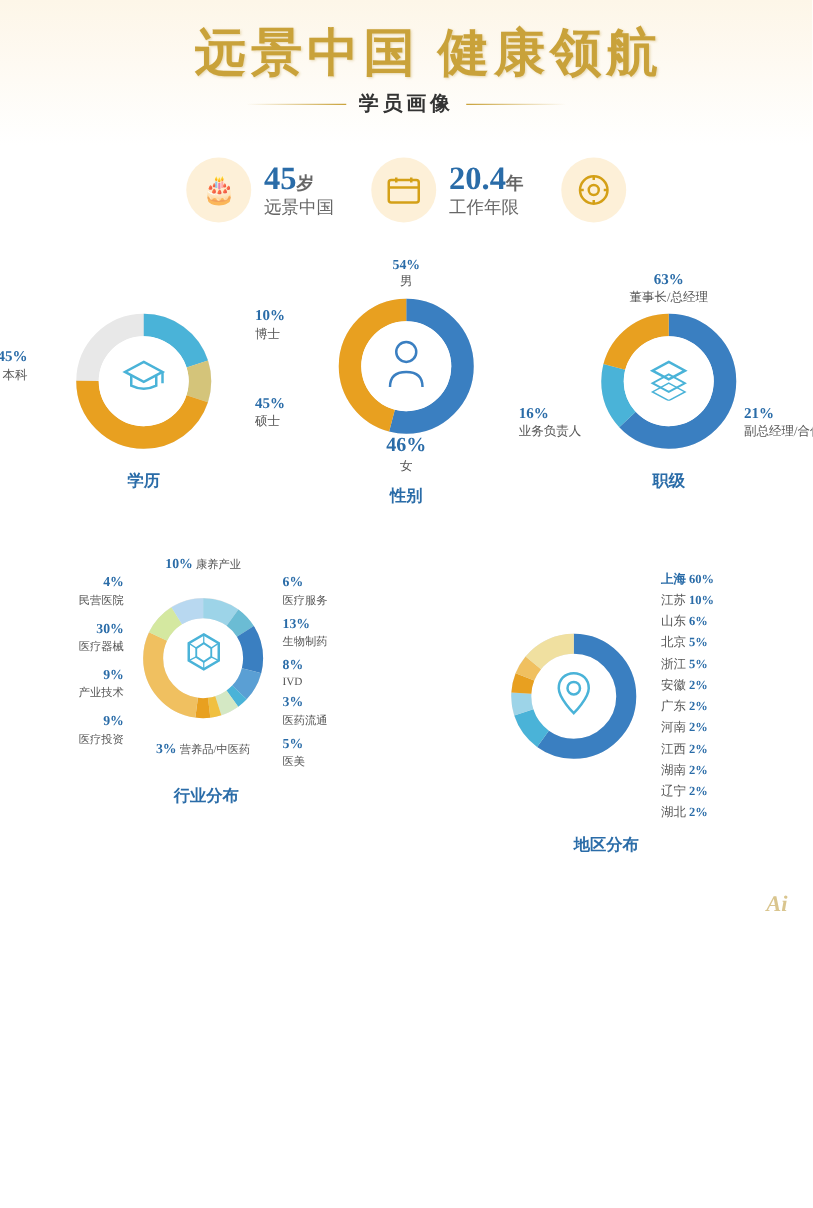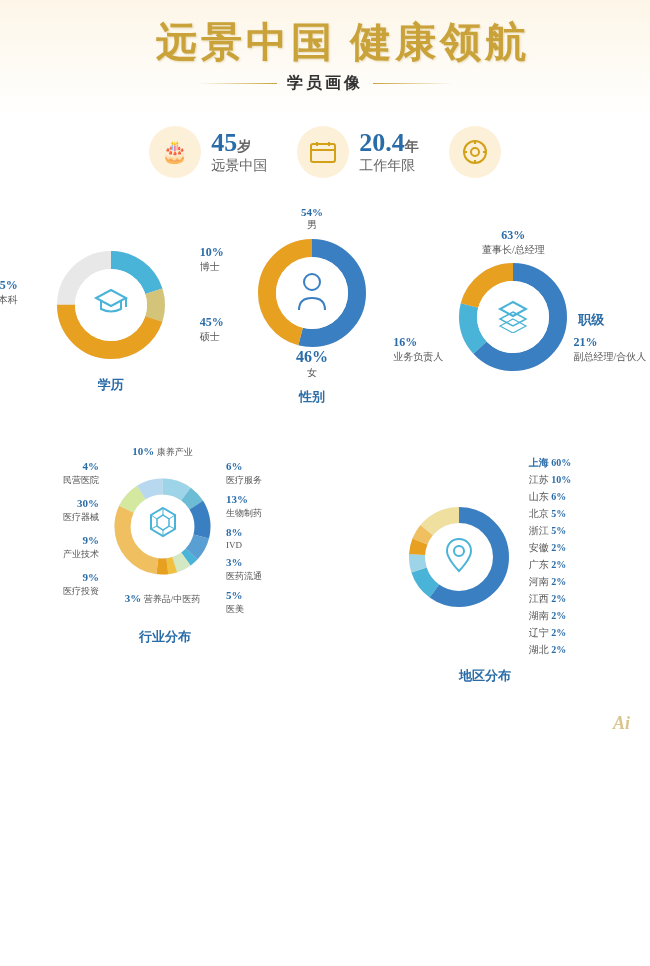--- a/index.html
+++ b/index.html
@@ -220,21 +220,21 @@
           <span style="color:#555;">男</span>
         </div>
         <div style="position:absolute;bottom:-22px;left:50%;transform:translateX(-50%);text-align:center;font-size:10px;white-space:nowrap;">
           <span style="font-weight:bold;color:#2a6ca8;font-size:16px;">46%</span><br>
           <span style="color:#555;">女</span>
         </div>
       </div>
       <div style="font-size:13px;color:#2a6ca8;font-weight:bold;margin-top:30px;">性别</div>
     </div>
 
-    <div style="position:relative; display:flex; align-items:center;">
+    <div style="position:relative; display:flex; flex-direction:column; align-items:center;">
       <div style="position:relative; width:130px; height:130px;">
         <svg width="130" height="130" viewBox="0 0 130 130">
           <circle cx="65" cy="65" r="45" fill="none" stroke="#e8e8e8" stroke-width="18"></circle>
 
           <circle cx="65" cy="65" r="45" fill="none" stroke="#3a7fc1" stroke-width="18" stroke-dasharray="178.1 282.7" stroke-dashoffset="0" transform="rotate(-90 65 65)"></circle>
 
           <circle cx="65" cy="65" r="45" fill="none" stroke="#4ab3d8" stroke-width="18" stroke-dasharray="45.2 282.7" stroke-dashoffset="-178.1" transform="rotate(-90 65 65)"></circle>
 
           <circle cx="65" cy="65" r="45" fill="none" stroke="#e8a020" stroke-width="18" stroke-dasharray="59.4 282.7" stroke-dashoffset="-223.3" transform="rotate(-90 65 65)"></circle>
           <circle cx="65" cy="65" r="36" fill="white"></circle>

